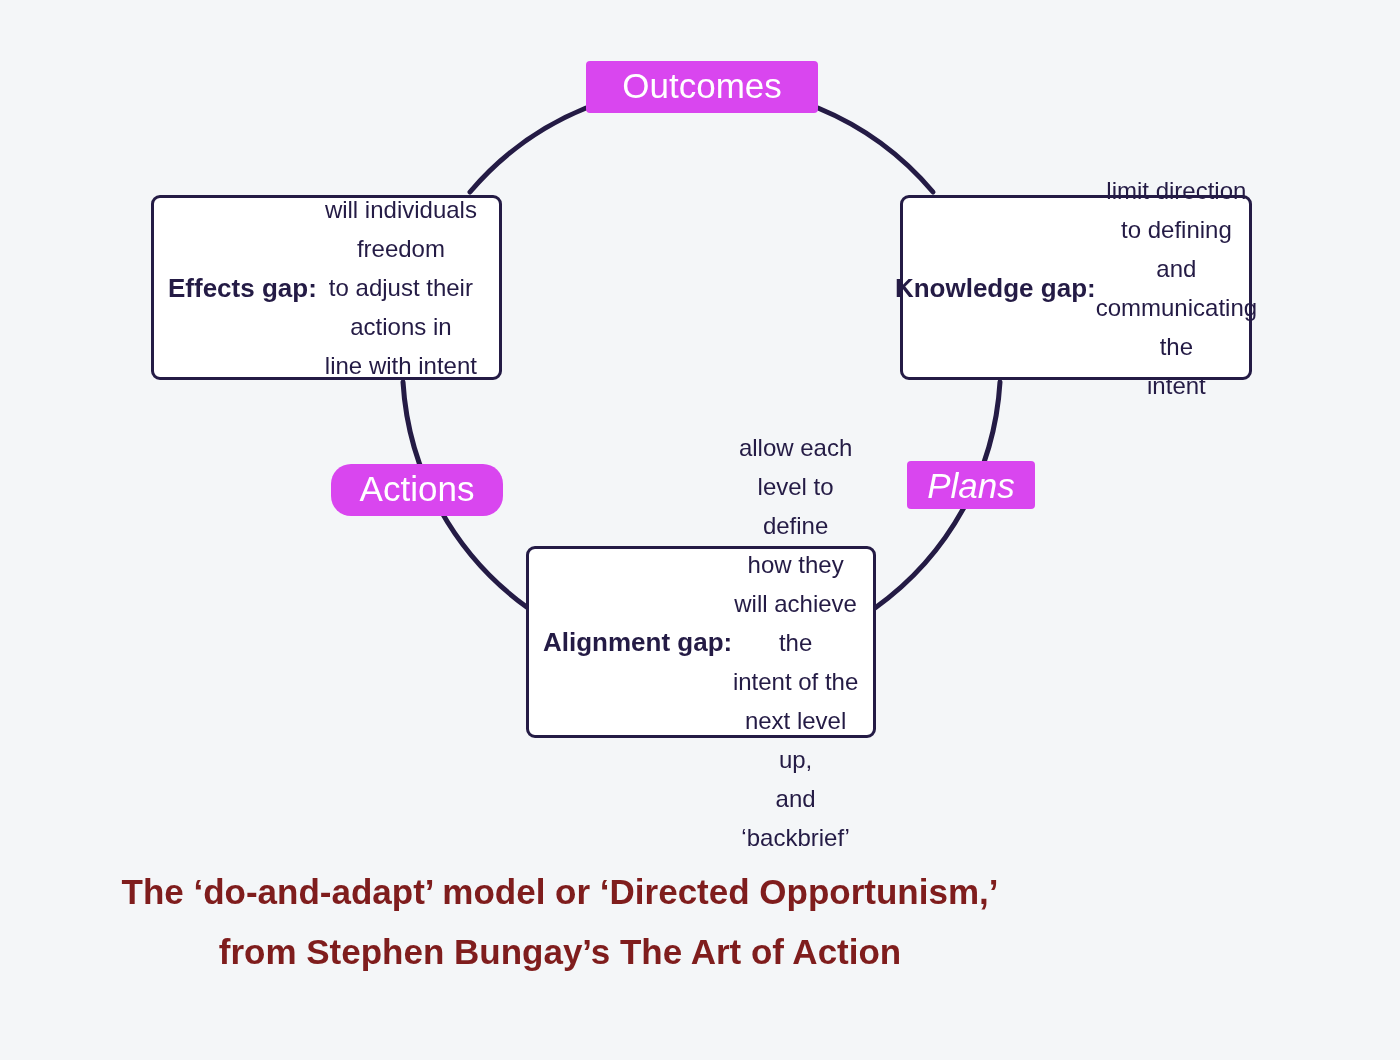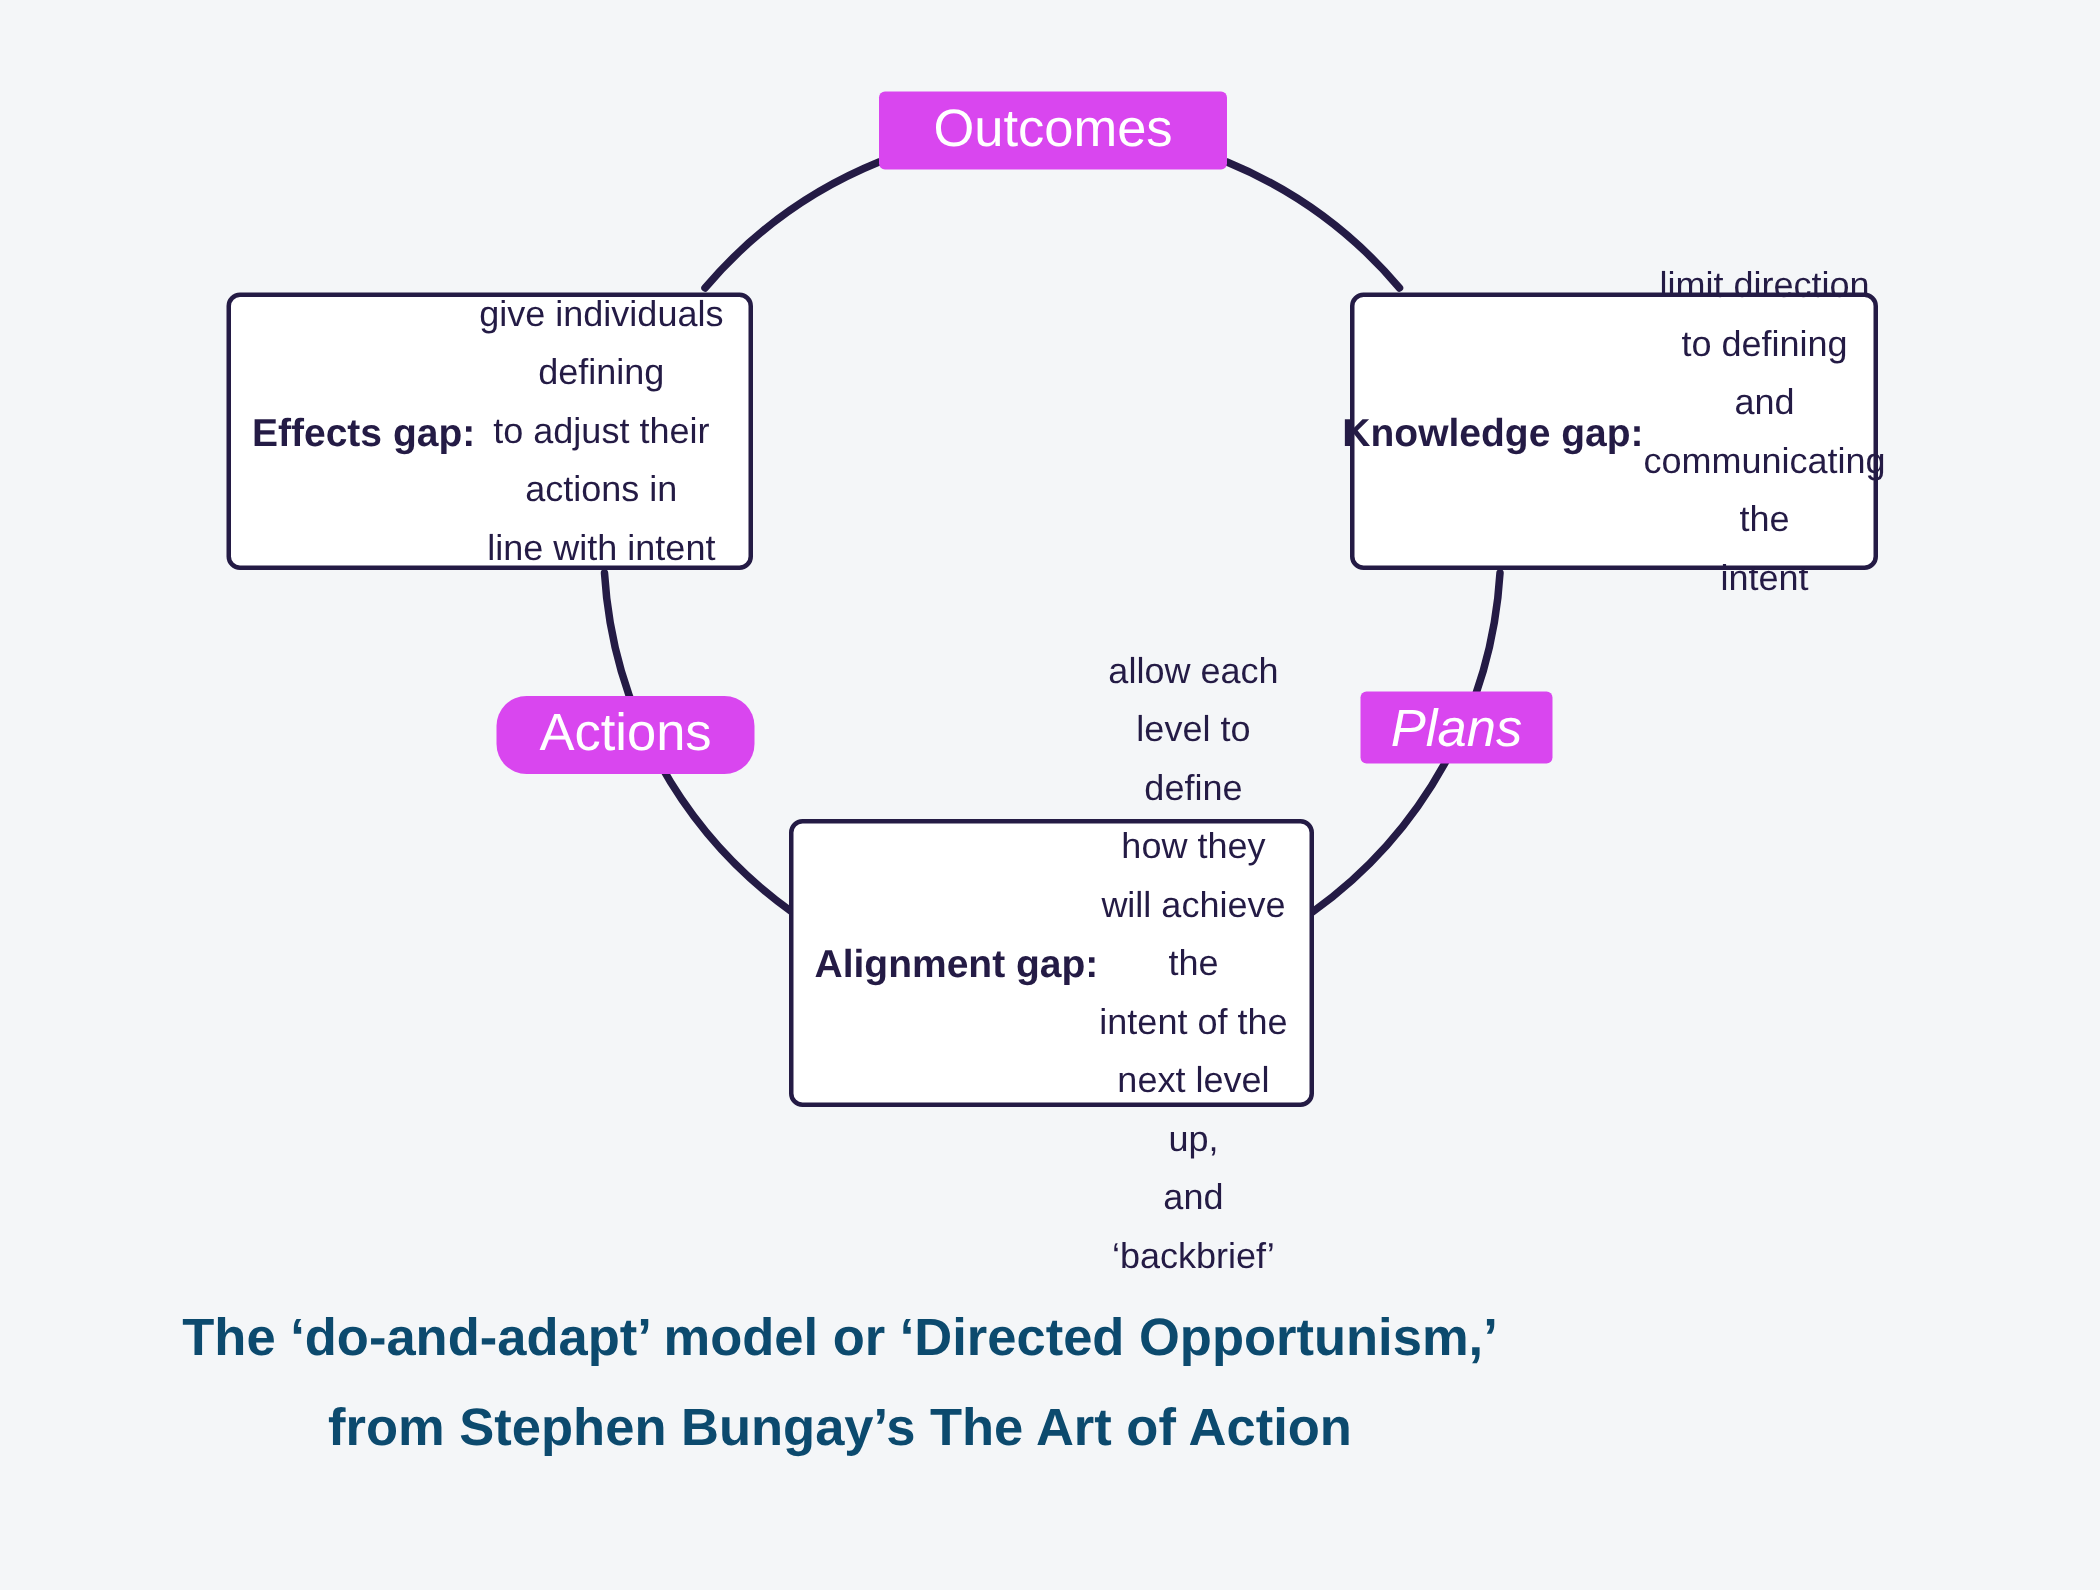--- a/index.html
+++ b/index.html
@@ -81,21 +81,21 @@
   #label-plans    { left: 907px; top: 461px; width: 128px; height: 48px; font-style: italic; }
   #label-actions  { left: 331px; top: 464px; width: 172px; height: 52px; border-radius: 20px; }
 
   
   #caption {
     position: absolute;
     left: 0;
     top: 862px;
     width: 1120px;
     text-align: center;
-    color: #0c4a6e;
+    color: #7f1d1d;
     font-size: 35px;
     font-weight: bold;
     line-height: 60px;
   }
   .caption-line { display: block; }
 </style>
 </head>
 <body>
 
 <div id="stage">
@@ -109,21 +109,21 @@
 
       <path d="M 403,382 A 300,300 0 0 0 528,608"></path>
 
       <path d="M 1000,382 A 300,300 0 0 1 875,608"></path>
     </g>
   </svg>
 
   <div class="gap-box" id="box-effects">
     <div class="gap-title">Effects gap:</div>
     <div class="gap-body">
-      <div>give individuals defining</div>
+      <div>will individuals freedom</div>
       <div>to adjust their actions in</div>
       <div>line with intent</div>
     </div>
   </div>
 
   <div class="gap-box" id="box-knowledge">
     <div class="gap-title">Knowledge gap:</div>
     <div class="gap-body">
       <div>limit direction to defining</div>
       <div>and communicating the</div>

